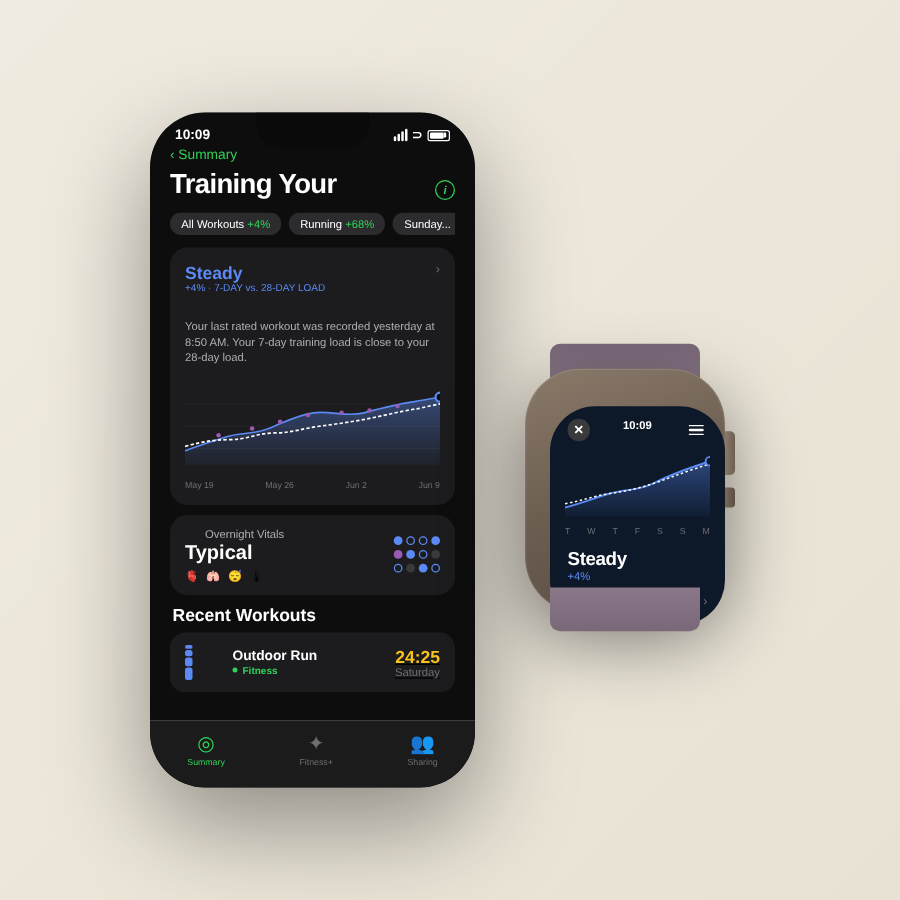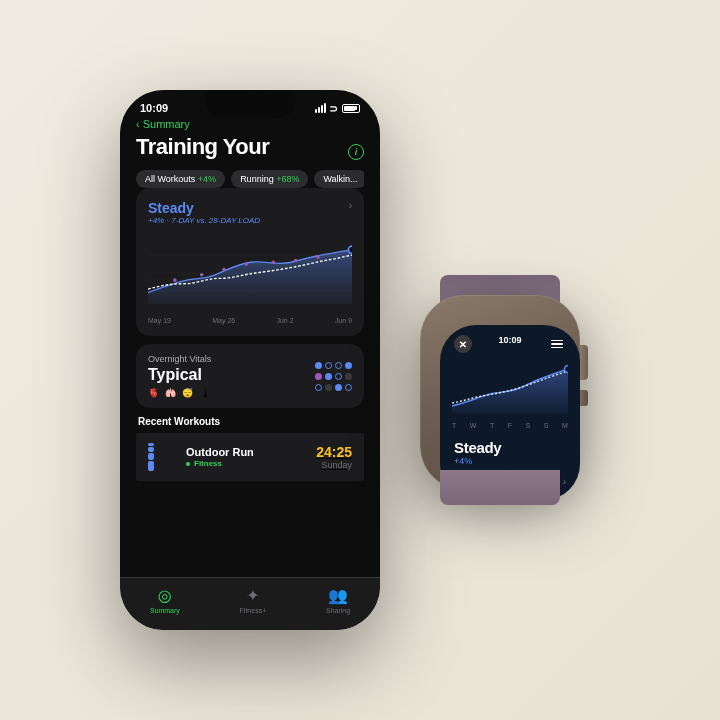--- a/index.html
+++ b/index.html
@@ -94,20 +94,21 @@
       font-size: 22px;
       font-weight: 800;
       color: white;
       margin-bottom: 10px;
       letter-spacing: -0.5px;
     }
 
     .filter-tabs {
       display: flex;
       gap: 6px;
+      margin-bottom: 10px;
       overflow: hidden;
     }
 
     .filter-tab {
       background: #2c2c2e;
       border-radius: 20px;
       padding: 4px 9px;
       font-size: 9px;
       color: white;
       white-space: nowrap;
@@ -132,23 +133,22 @@
 
     .steady-title {
       font-size: 14px;
       font-weight: 700;
       color: #5b8af5;
     }
 
     .steady-subtitle {
       font-size: 8px;
       color: #5b8af5;
-      margin-bottom: 6px;
+      margin-bottom: 18px;
       font-weight: 500;
-      font-style: italic;
     }
 
     .steady-desc {
       font-size: 9px;
       color: #aeaeb2;
       line-height: 1.4;
       margin-bottom: 8px;
     }
 
     
@@ -174,20 +174,21 @@
       margin-bottom: 8px;
       display: flex;
       justify-content: space-between;
       align-items: center;
     }
 
     .vitals-label {
       font-size: 9px;
       color: #aeaeb2;
       margin-bottom: 2px;
+      margin-left: 16px;
     }
 
     .vitals-value {
       font-size: 16px;
       font-weight: 700;
       color: white;
     }
 
     .dot-row { display: flex; gap: 3px; }
     .dot { width: 7px; height: 7px; border-radius: 50%; }
@@ -198,30 +199,30 @@
 
     .vitals-icons {
       display: flex;
       gap: 6px;
       margin-top: 4px;
     }
 
     .vitals-icons span { font-size: 9px; }
 
     .section-title {
-      font-size: 10px;
+      font-size: 14px;
       font-weight: 700;
       color: white;
       margin-bottom: 6px;
       padding-left: 2px;
     }
 
     .workout-card {
       background: #1c1c1e;
-      border-radius: 2px;
+      border-radius: 12px;
       padding: 10px 12px;
       display: flex;
       align-items: center;
       gap: 10px;
       justify-content: space-between;
     }
 
     .workout-icon {
       width: 28px;
       height: 28px;
@@ -498,31 +499,32 @@
         </div>
 
         <div style="display:flex;justify-content:space-between;align-items:center;">
           <div class="page-title">Training Your</div>
           <div class="info-btn">i</div>
         </div>
 
         <div class="filter-tabs">
           <div class="filter-tab">All Workouts <span class="highlight">+4%</span></div>
           <div class="filter-tab">Running <span class="highlight">+68%</span></div>
-          <div class="filter-tab">Walkin...</div>
+          <div class="filter-tab">Sunday...</div>
         </div>
 
         <div class="card">
           <div class="steady-header">
             <div>
               <div class="steady-title">Steady</div>
               <div class="steady-subtitle">+4% · 7-DAY vs. 28-DAY LOAD</div>
             </div>
             <span class="chevron-right">›</span>
           </div>
+          <div class="steady-desc">Your last rated workout was recorded yesterday at 8:50 AM. Your 7-day training load is close to your 28-day load.</div>
 
           <div class="chart-area">
             <svg class="chart-svg" viewBox="0 0 228 80" xmlns="http://www.w3.org/2000/svg">
 
               <line x1="0" y1="60" x2="228" y2="60" stroke="#2c2c2e" stroke-width="0.5"></line>
               <line x1="0" y1="40" x2="228" y2="40" stroke="#2c2c2e" stroke-width="0.5"></line>
               <line x1="0" y1="20" x2="228" y2="20" stroke="#2c2c2e" stroke-width="0.5"></line>
 
               <defs>
                 <linearGradient id="blueGrad" x1="0" y1="0" x2="0" y2="1">
@@ -600,21 +602,21 @@
           </div>
           <div class="workout-info">
             <div class="workout-name">Outdoor Run</div>
             <div class="workout-meta">
               <div class="workout-dot"></div>
               <span class="moderate-badge">Fitness</span>
             </div>
           </div>
           <div style="text-align:right;text-decoration:underline;">
             <div class="workout-time">24:25</div>
-            <div class="workout-day">Sunday</div>
+            <div class="workout-day">Saturday</div>
           </div>
         </div>
 
       </div>
 
       <div class="tab-bar">
         <div class="tab-item tab-active">
           <span class="tab-icon">◎</span>
           <span class="tab-label">Summary</span>
         </div>

